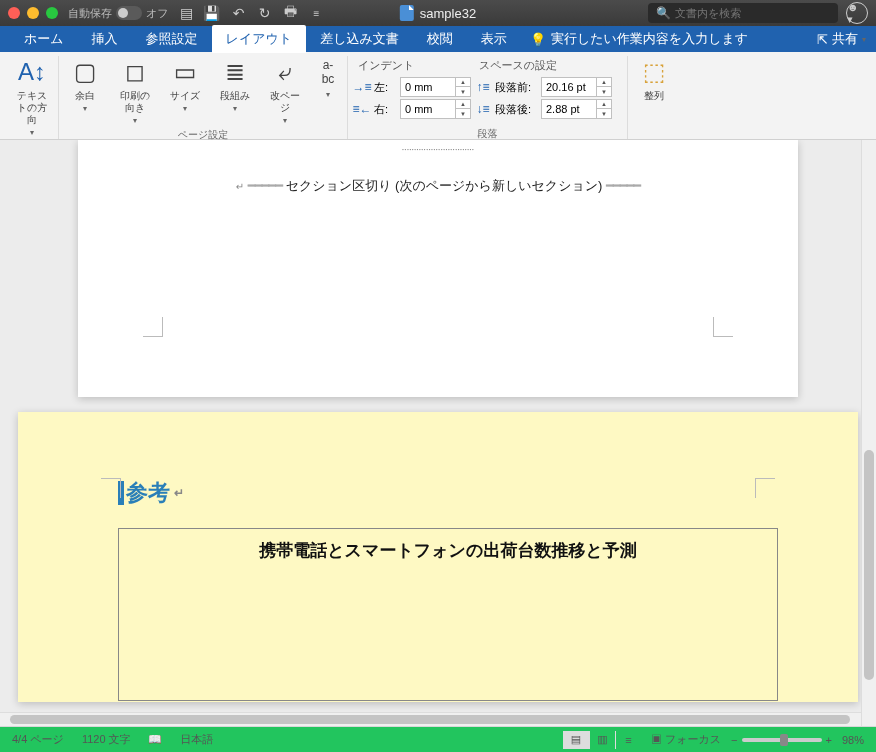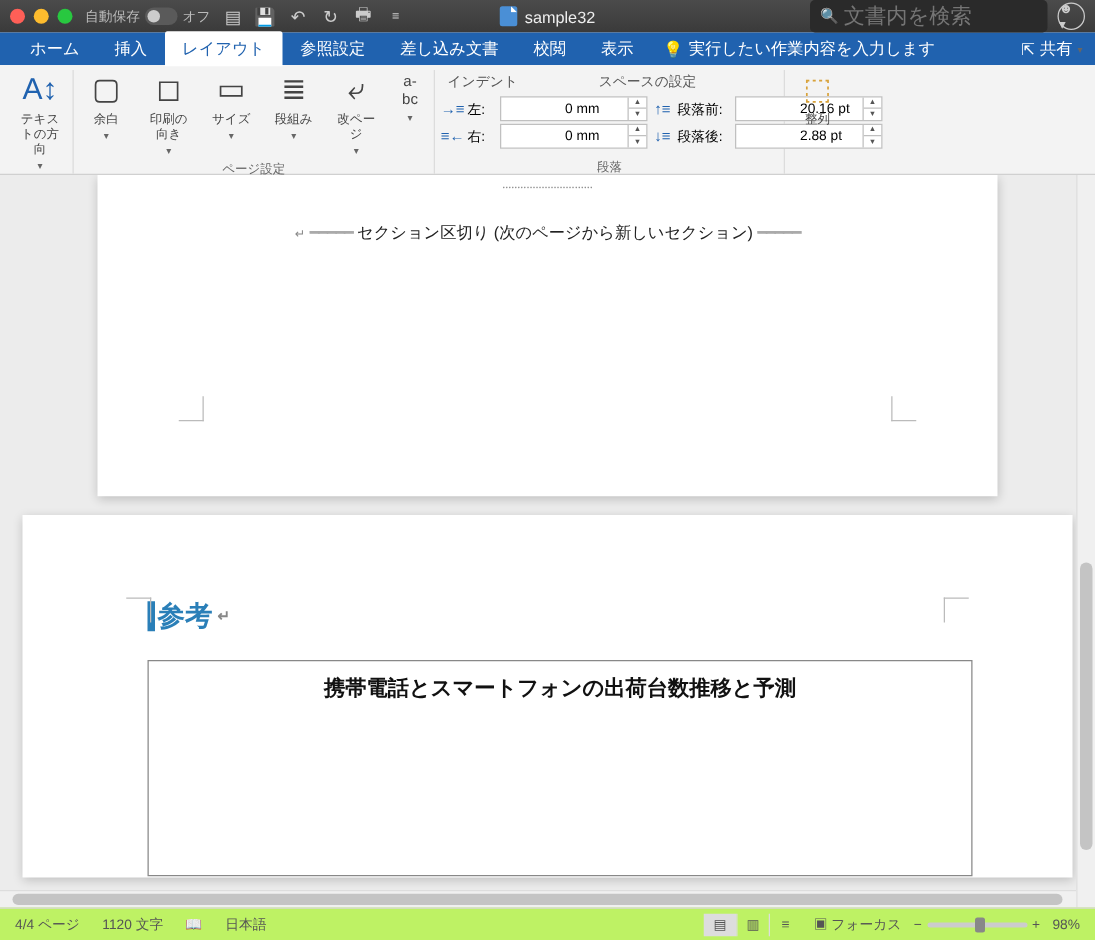--- a/index.html
+++ b/index.html
@@ -13,21 +13,21 @@
 .autosave { display: flex; align-items: center; gap: 4px; font-size: 11px; color: #bbb; margin-right: 10px; }
 .autosave-toggle { width: 26px; height: 14px; background: #5a5a5a; border-radius: 7px; position: relative; }
 .autosave-toggle::after { content: ""; position: absolute; width: 10px; height: 10px; background: #ccc; border-radius: 50%; top: 2px; left: 2px; }
 .qat { display: flex; gap: 10px; align-items: center; }
 .qat-icon { width: 16px; height: 16px; display: flex; align-items: center; justify-content: center; color: #ccc; font-size: 14px; }
 .titlebar-center { position: absolute; left: 50%; transform: translateX(-50%); display: flex; align-items: center; gap: 6px; color: #eee; font-size: 13px; }
 .doc-icon { width: 14px; height: 16px; background: #4a8fd6; border-radius: 2px; position: relative; }
 .doc-icon::before { content: ""; position: absolute; top: 0; right: 0; width: 5px; height: 5px; background: #fff; clip-path: polygon(0 0, 100% 100%, 0 100%); }
 .titlebar-right { margin-left: auto; display: flex; align-items: center; gap: 8px; }
 .searchbox { background: #2a2a2a; border-radius: 4px; padding: 3px 8px; display: flex; align-items: center; gap: 4px; width: 190px; }
-.searchbox input { background: transparent; border: none; color: #888; font-size: 17px; outline: none; width: 100%; }
+.searchbox input { background: transparent; border: none; color: #888; font-size: 11px; outline: none; width: 100%; }
 .smiley { width: 22px; height: 22px; border: 1.5px solid #ccc; border-radius: 50%; display: flex; align-items: center; justify-content: center; font-size: 11px; color: #ccc; }
 
 
 .ribbon-tabs { height: 26px; background: #2062af; display: flex; align-items: center; padding: 0 10px; color: #fff; font-size: 13px; }
 .ribbon-tabs .tab { padding: 5px 14px; cursor: pointer; }
 .ribbon-tabs .tab.active { background: #fff; color: #2062af; border-radius: 2px 2px 0 0; }
 .ribbon-tabs .tell { display: flex; align-items: center; gap: 4px; margin-left: 10px; }
 .ribbon-tabs .share { margin-left: auto; display: flex; align-items: center; gap: 4px; }
 
 
@@ -40,35 +40,35 @@
 .big-btn .icon { width: 32px; height: 32px; display: flex; align-items: center; justify-content: center; font-size: 24px; }
 .chev { font-size: 8px; color: #666; }
 
 .indent-group { flex-direction: column; align-items: flex-start; padding-top: 2px; }
 .indent-header { display: flex; width: 100%; padding: 0 4px 4px 4px; }
 .indent-header span { font-size: 11px; color: #555; }
 .indent-row { display: flex; align-items: center; gap: 4px; margin-bottom: 2px; }
 .indent-row .icon-sm { width: 16px; height: 16px; display: flex; align-items: center; justify-content: center; font-size: 12px; color: #2062af; }
 .indent-row .lbl { font-size: 11px; width: 22px; }
 .spin { display: flex; align-items: center; border: 1px solid #c0c0c0; background: #fff; height: 20px; }
-.spin input { border: none; width: 54px; padding: 0 4px; font-size: 11px; outline: none; margin-left: 47px; }
+.spin input { border: none; width: 54px; padding: 0 4px; font-size: 11px; outline: none; }
 .spin-btns { display: flex; flex-direction: column; border-left: 1px solid #c0c0c0; }
 .spin-btns div { width: 14px; height: 9px; display: flex; align-items: center; justify-content: center; font-size: 6px; color: #555; border-bottom: 1px solid #c0c0c0; cursor: pointer; }
 .spin-btns div:last-child { border-bottom: none; }
 
 
 .doc-area { position: absolute; top: 140px; bottom: 26px; left: 0; right: 0; background: #ececec; overflow: auto; padding-bottom: 10px; }
 .page1 { background: #fff; width: 720px; margin: 0 auto; height: 257px; box-shadow: 0 2px 8px rgba(0,0,0,0.2); position: relative; padding: 0 80px 60px 80px; }
 .page1 .small-text { font-size: 9px; color: #888; text-align: center; }
 .section-break { font-size: 13px; color: #222; text-align: center; margin-top: 24px; white-space: nowrap; overflow: hidden; }
 .section-break .line { text-decoration: line-through; color: #aaa; letter-spacing: -1px; }
 .corner-tl { position: absolute; left: 65px; bottom: 60px; width: 20px; height: 20px; border-top: 1.5px solid #bbb; border-left: 1.5px solid #bbb; transform: rotate(180deg); }
 .corner-tr { position: absolute; right: 65px; bottom: 60px; width: 20px; height: 20px; border-top: 1.5px solid #bbb; border-right: 1.5px solid #bbb; transform: rotate(180deg); }
 
-.page2 { background: #ffffff; width: 840px; margin: 15px auto 0 auto; min-height: 290px; box-shadow: 0 2px 8px rgba(0,0,0,0.2); position: relative; padding: 66px 80px 0 100px; }
+.page2 { background: #fef9c3; width: 840px; margin: 15px auto 0 auto; min-height: 290px; box-shadow: 0 2px 8px rgba(0,0,0,0.2); position: relative; padding: 66px 80px 0 100px; }
 .corner-bl { position: absolute; left: 83px; top: 66px; width: 20px; height: 20px; border-bottom: 1.5px solid #bbb; border-left: 1.5px solid #bbb; transform: rotate(180deg); }
 .corner-br { position: absolute; right: 83px; top: 66px; width: 20px; height: 20px; border-bottom: 1.5px solid #bbb; border-right: 1.5px solid #bbb; transform: rotate(180deg); }
 .heading { font-size: 22px; color: #2a7fb8; font-weight: bold; display: flex; align-items: center; }
 .heading::before { content: ""; width: 6px; height: 24px; background: #2a7fb8; margin-right: 2px; }
 .para-mark { font-size: 12px; color: #888; margin-left: 4px; }
 
 .chart-box { border: 1px solid #888; margin-top: 20px; padding: 10px 2px 0 2px; height: 173px; overflow: hidden; position: relative; }
 .chart-title { text-align: center; font-size: 17px; font-weight: bold; font-family: serif; color: #111; margin-bottom: 8px; }
 .chart-plot { display: flex; }
 .y-axis { display: flex; flex-direction: column; justify-content: space-between; align-items: flex-end; padding-right: 4px; font-size: 10px; color: #444; position: relative; height: 130px; width: 68px; }
@@ -80,21 +80,21 @@
 .legend-line { width: 18px; height: 2px; }
 svg.lines { position: absolute; top: 0; left: 0; }
 
 
 .scrollbar-v { position: absolute; right: 0; top: 140px; bottom: 26px; width: 15px; background: #f0f0f0; border-left: 1px solid #ddd; }
 .scrollbar-v .thumb { position: absolute; left: 2px; right: 2px; top: 310px; height: 230px; background: #c4c4c4; border-radius: 6px; }
 .scrollbar-h { position: absolute; bottom: 26px; left: 0; right: 15px; height: 14px; background: #f0f0f0; border-top: 1px solid #ddd; }
 .scrollbar-h .thumb { position: absolute; top: 2px; bottom: 2px; left: 10px; width: 840px; background: #c4c4c4; border-radius: 6px; }
 
 
-.statusbar { position: absolute; bottom: 0; left: 0; right: 0; height: 26px; background: #bef264; border-top: 1px solid #d8d8d8; display: flex; align-items: center; padding: 0 12px; font-size: 11px; color: #555; gap: 18px; }
+.statusbar { position: absolute; bottom: 0; left: 0; right: 0; height: 26px; background: #22c55e; border-top: 1px solid #d8d8d8; display: flex; align-items: center; padding: 0 12px; font-size: 11px; color: #555; gap: 18px; }
 .statusbar .right { margin-left: auto; display: flex; align-items: center; gap: 10px; }
 .view-btns { display: flex; gap: 0; }
 .view-btn { width: 26px; height: 18px; display: flex; align-items: center; justify-content: center; border-left: 1px solid #ddd; cursor: pointer; }
 .view-btn:first-child { border-left: none; }
 .view-btn.active { background: #ddd; }
 .zoom-slider { display: flex; align-items: center; gap: 4px; }
 .slider-track { width: 80px; height: 4px; background: #ccc; border-radius: 2px; position: relative; }
 .slider-thumb { position: absolute; width: 8px; height: 12px; background: #888; border-radius: 2px; top: -4px; left: 38px; }
 </style>
 </head>
@@ -128,22 +128,22 @@
       <span style="color:#888">🔍</span>
       <input placeholder="文書内を検索" style="">
     </div>
     <div class="smiley">☻ ▾</div>
   </div>
 </div>
 
 <div class="ribbon-tabs">
   <div class="tab">ホーム</div>
   <div class="tab">挿入</div>
+  <div class="tab">参照設定</div>
   <div class="tab active">レイアウト</div>
-  <div class="tab">参照設定</div>
   <div class="tab">差し込み文書</div>
   <div class="tab">校閲</div>
   <div class="tab">表示</div>
   <div class="tell">
     <span>💡</span>
     <span>実行したい作業内容を入力します</span>
   </div>
   <div class="share">
     <span>⇱</span>
     <span>共有</span>

